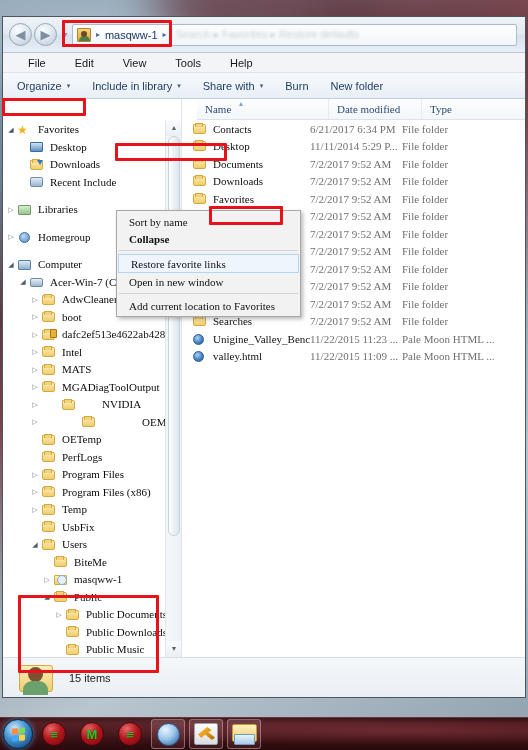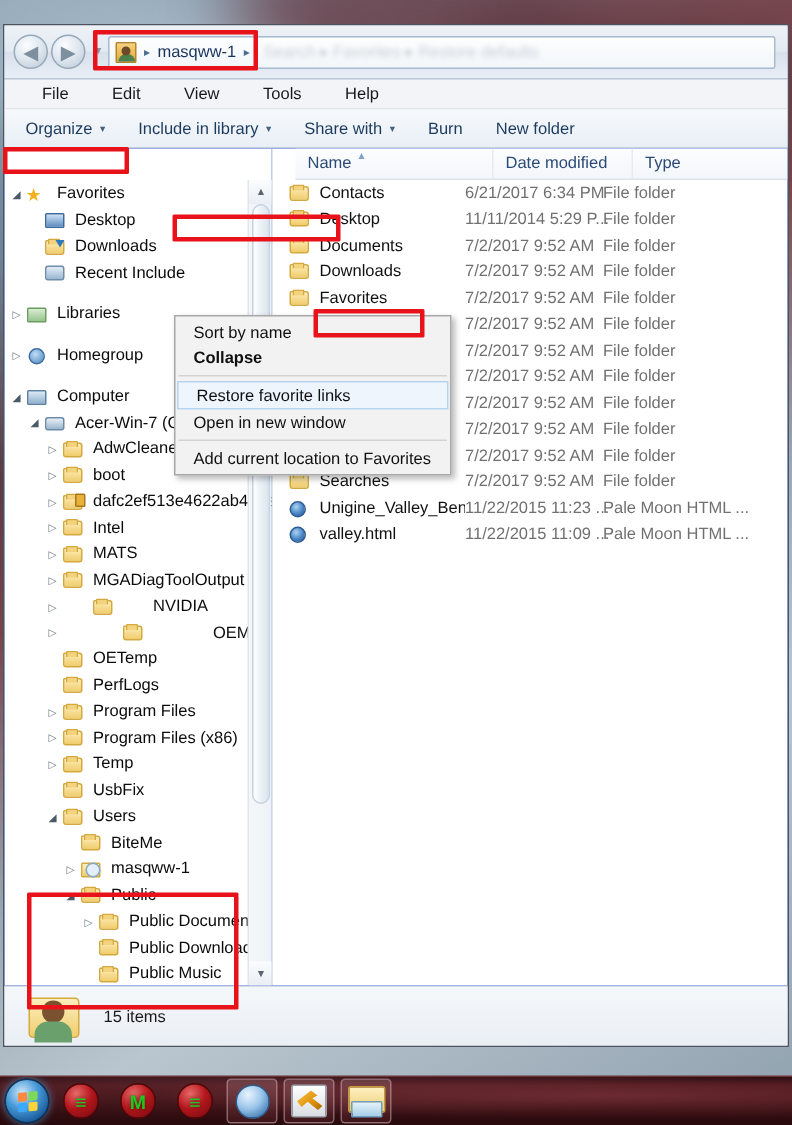--- a/index.html
+++ b/index.html
@@ -74,21 +74,21 @@
   .toolbar {
     height:26px; border-bottom:1px solid #c3cedb;
     background: linear-gradient(to bottom,#f6f9fc,#e9eff6);
     display:flex; align-items:center; padding-left:14px; gap:22px;
     font-size:11px; color:#1c3a5e;
   }
   .tb-item { display:flex; align-items:center; gap:5px; }
   .tb-caret { font-size:7px; color:#42607f; }
 
   
-  .split { flex:1; display:flex; background:#1d4ed8; position:relative; overflow:hidden; }
+  .split { flex:1; display:flex; background:#be185d; position:relative; overflow:hidden;font-family:Liberation Serif, serif; }
 
   
   .headerband {
     position:absolute; left:194px; right:0; top:0; height:21px;
     background: linear-gradient(to bottom,#fcfdfe,#f3f6fa);
     border-bottom:1px solid #dbe2ea;
     display:flex; align-items:center; font-size:11px; color:#2a4a77;
     z-index:2;
   }
   .hcol { padding-left:8px; position:relative; }

